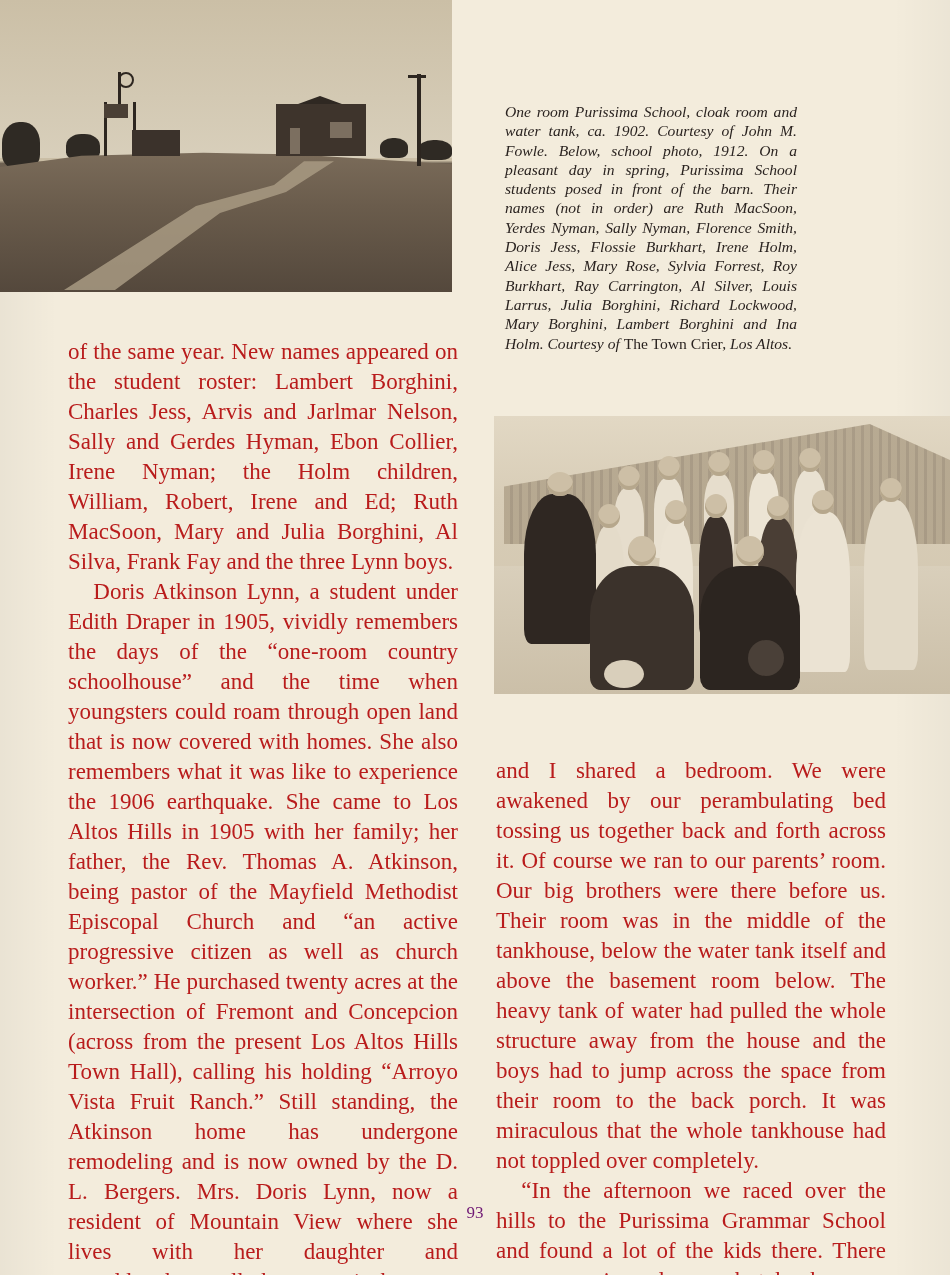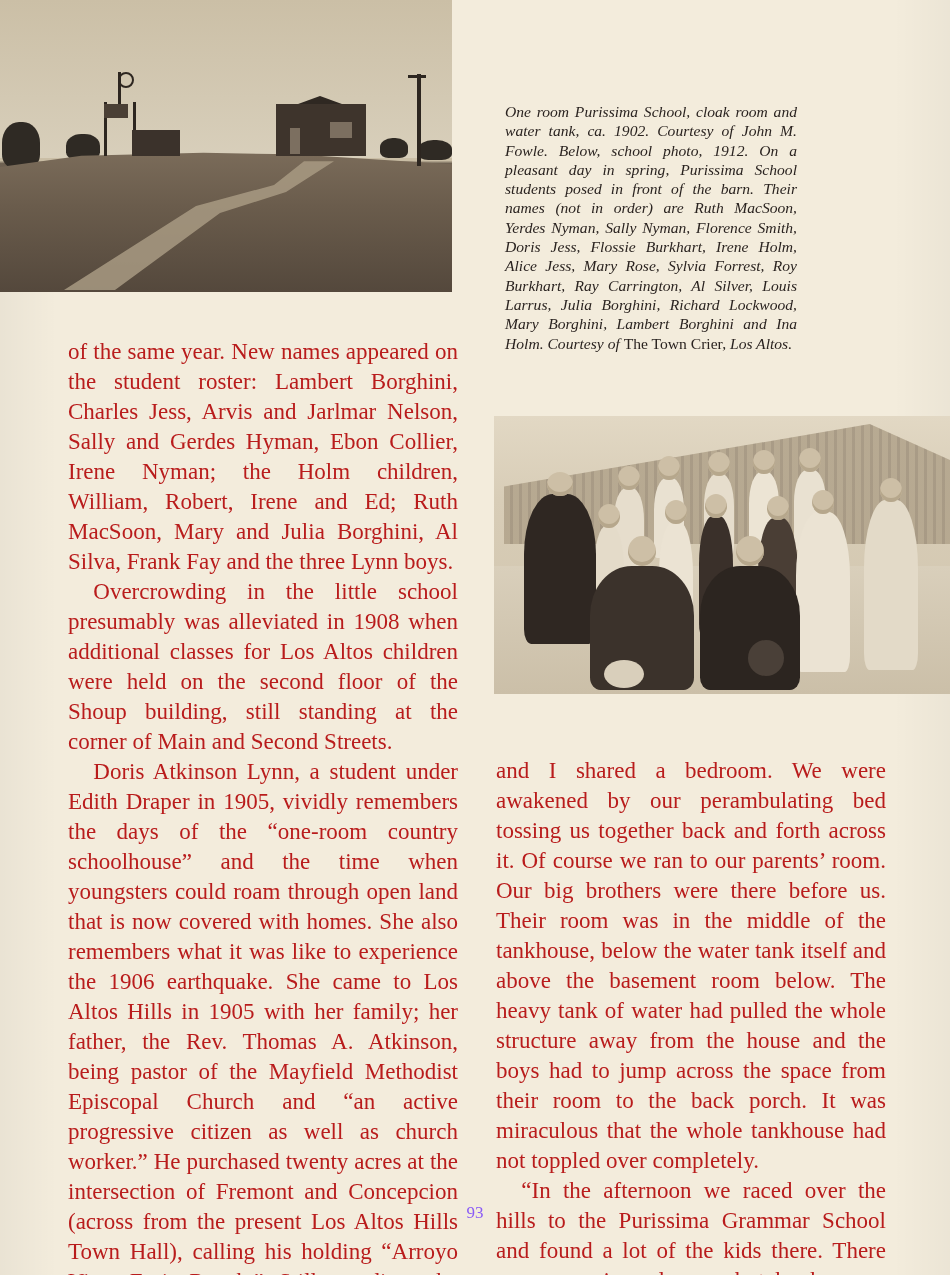--- a/index.html
+++ b/index.html
@@ -78,21 +78,21 @@
   .col {
     position: absolute; font-size: 23px; line-height: 30px; text-align: justify;
     color: #b91c1c;
   }
   .col p { margin: 0; }
   .col p.indent { text-indent: 1.1em; }
   #col-left { left: 68px; top: 337px; width: 390px; }
   #col-right { left: 496px; top: 756px; width: 390px; }
   .page-number {
     position: absolute; left: 0; width: 950px; top: 1203px; text-align: center;
-    font-size: 17px; color: #8b5cf6;
+    font-size: 17px; color: #701a75;
   }
 </style>
 </head>
 <body>
 
 <div class="page-shade"></div>
 
 <div class="photo" id="photo-school">
   <div class="sky"></div>
   <div class="tree" style="left:2px;top:122px;width:38px;height:46px;"></div>
@@ -166,21 +166,20 @@
     </div>
   <div class="kid" style="left:206px;top:150px;width:100px;height:124px;background:#2c2520;">
       <div class="head" style="top:-30px;width:28px;height:30px;margin-left:-14px;"></div>
     </div>
   <div class="kid" style="left:110px;top:244px;width:40px;height:28px;border-radius:50%;background:#d9cfbb;"></div>
   <div class="kid" style="left:254px;top:224px;width:36px;height:36px;border-radius:50%;background:#4a4038;"></div>
 </div>
 
 <div class="col" id="col-left">
   <p>of the same year. New names appeared on the student roster: Lambert Borghini, Charles Jess, Arvis and Jarlmar Nelson, Sally and Gerdes Hyman, Ebon Collier, Irene Nyman; the Holm children, William, Robert, Irene and Ed; Ruth MacSoon, Mary and Julia Borghini, Al Silva, Frank Fay and the three Lynn boys.</p>
-  <p class="indent">Overcrowding in the little school presumably was alleviated in 1908 when additional classes for Los Altos children were held on the second floor of the Shoup building, still standing at the corner of Main and Second Streets.</p>
   <p class="indent">Doris Atkinson Lynn, a student under Edith Draper in 1905, vividly remembers the days of the “one-room country schoolhouse” and the time when youngsters could roam through open land that is now covered with homes. She also remembers what it was like to experience the 1906 earthquake. She came to Los Altos Hills in 1905 with her family; her father, the Rev. Thomas A. Atkinson, being pastor of the Mayfield Methodist Episcopal Church and “an active progressive citizen as well as church worker.” He purchased twenty acres at the intersection of Fremont and Concepcion (across from the present Los Altos Hills Town Hall), calling his holding “Arroyo Vista Fruit Ranch.” Still standing, the Atkinson home has undergone remodeling and is now owned by the D. L. Bergers. Mrs. Doris Lynn, now a resident of Mountain View where she lives with her daughter and granddaughter, tells her story in her own words: “We experienced the 1906 earthquake the spring after we moved to our new home on the Taaffe Ranch, Mountain View, Santa Clara County, California, R.F.D. That was our Post Office address. Now it would be ‘Los Altos Hills.’ Ben Hockabout delivered our mail to boxes near the corner of what is now Edith Avenue and Fremont Road. That earthquake! My sister, Joetta,</p>
 </div>
 
 <div class="col" id="col-right">
   <p>and I shared a bedroom. We were awakened by our perambulating bed tossing us together back and forth across it. Of course we ran to our parents’ room. Our big brothers were there before us. Their room was in the middle of the tankhouse, below the water tank itself and above the basement room below. The heavy tank of water had pulled the whole structure away from the house and the boys had to jump across the space from their room to the back porch. It was miraculous that the whole tankhouse had not toppled over completely.</p>
   <p class="indent">“In the afternoon we raced over the hills to the Purissima Grammar School and found a lot of the kids there. There was no serious damage but books were strewn about, desks were in disorder and some of the windows broken. Our brother, Hannon, drove over to Stanford to pick up our freshman sister, Evelyn. She told us what Stanford looked like this 18th day of April, 1906. After dark we climbed one of the high hills and saw the glow in the sky above San Francisco.</p>
 </div>
 
 <div class="page-number">93</div>
 

